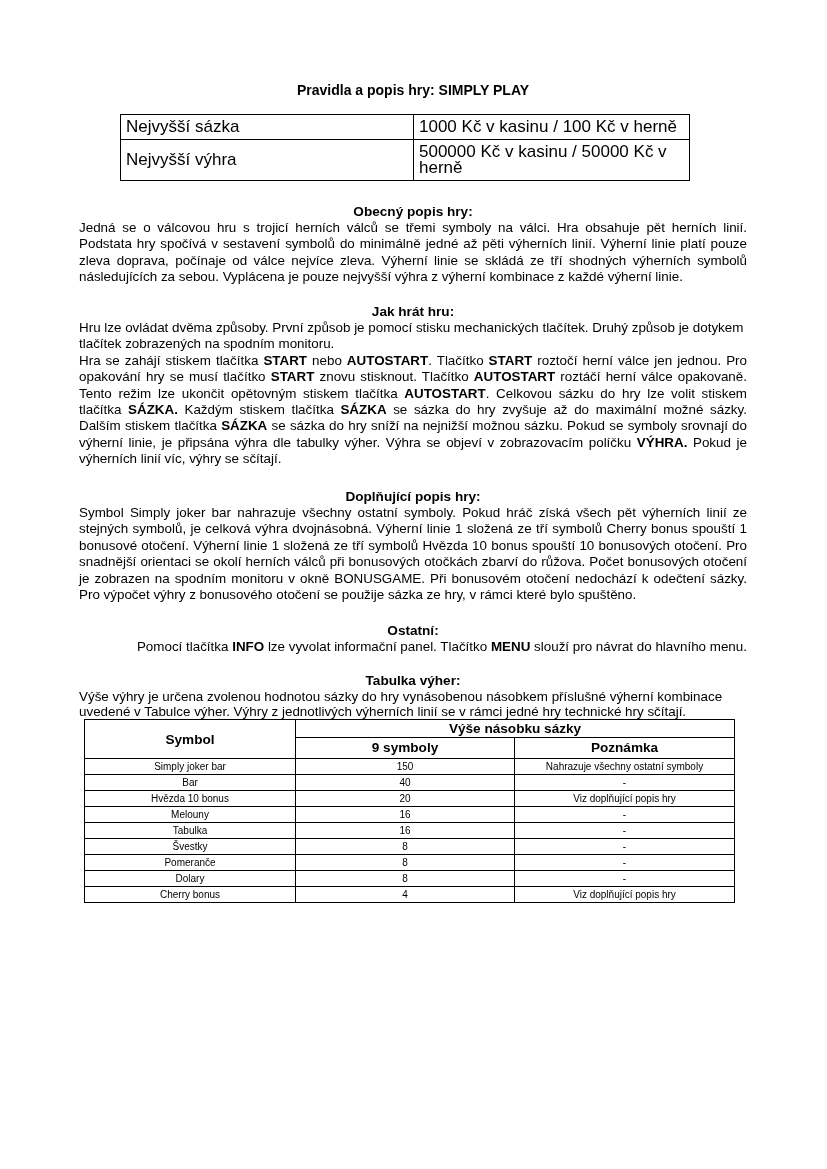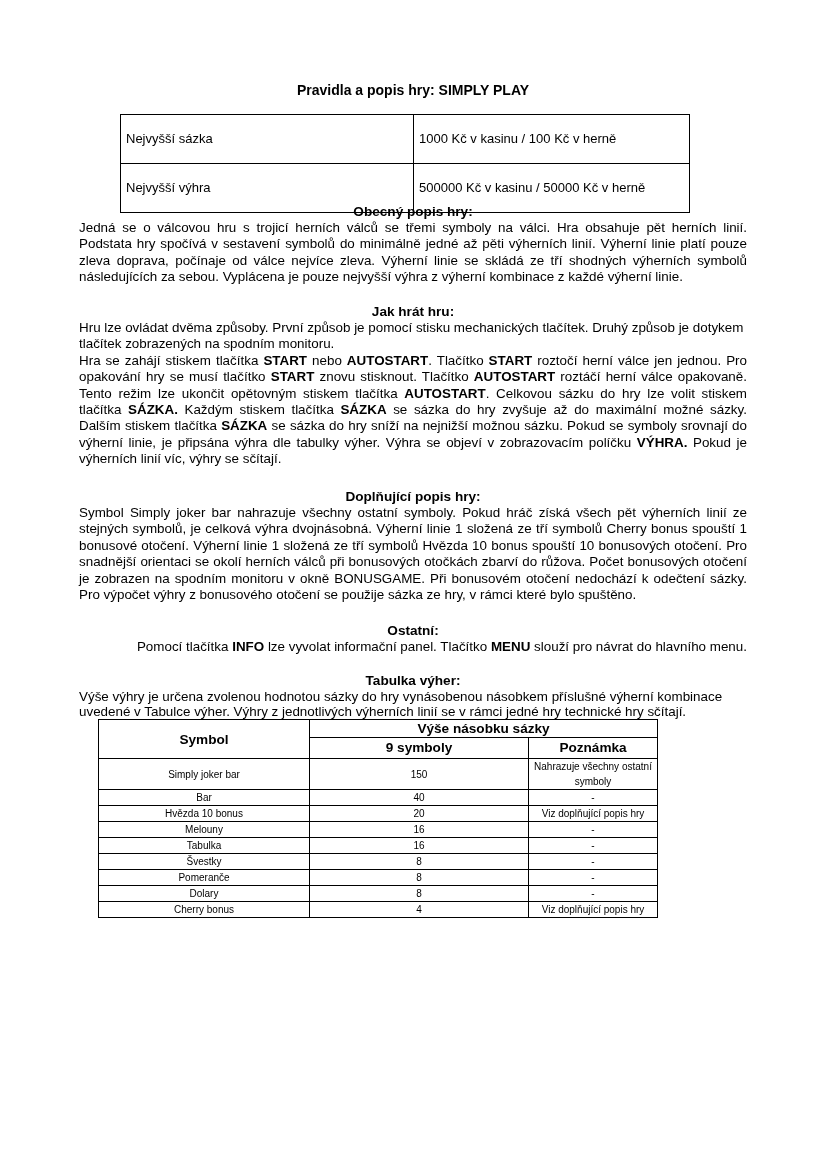--- a/index.html
+++ b/index.html
@@ -6,23 +6,23 @@
   body { width: 827px; height: 1169px; position: relative; overflow: hidden;
          font-family: "Liberation Sans", "DejaVu Sans", sans-serif; color: #000; }
   .page { position: absolute; left: 79px; top: 0; width: 668px; font-size: 13.4px; line-height: 16.4px; }
   .title { position: absolute; top: 82px; left: 0; width: 668px; text-align: center; font-weight: bold; font-size: 14px; }
   .h { text-align: center; font-weight: bold; font-size: 13.6px; line-height: 16px; }
   .sec { position: absolute; left: 0; width: 668px; }
   .just { text-align: justify; text-align-last: left; }
   .center { text-align: right; }
   table { border-collapse: collapse; }
   .info { margin-left: 41px; width: 570px; }
-  .info td { border: 1px solid #000; padding: 16px 5px; height: 16px; line-height: 16px; font-size: 13px; }
+  .info td { border: 1px solid #000; padding: 4px 5px; height: 16px; line-height: 16px; font-size: 17px; }
   .info td:first-child { width: 282px; }
-  .pay { margin-left: 19px; width: 560px; }
+  .pay { margin-left: 5px; width: 651px; }
   .pay td, .pay th { border: 1px solid #000; text-align: center; height: 15px; line-height: 15px; font-size: 10px; padding: 0; }
   .pay th { font-weight: bold; font-size: 13.6px; }
   .pay .c1 { width: 210px; }
   .pay .c2 { width: 218px; }
   .pay .hdr2 { height: 20px; line-height: 20px; }
   b { font-weight: bold; margin-top: 40px; }
 </style>
 </head>
 <body>
 

